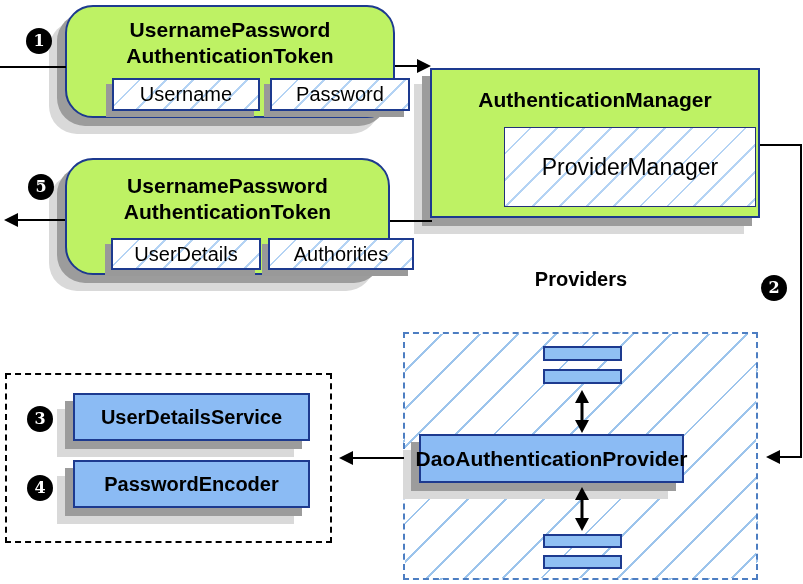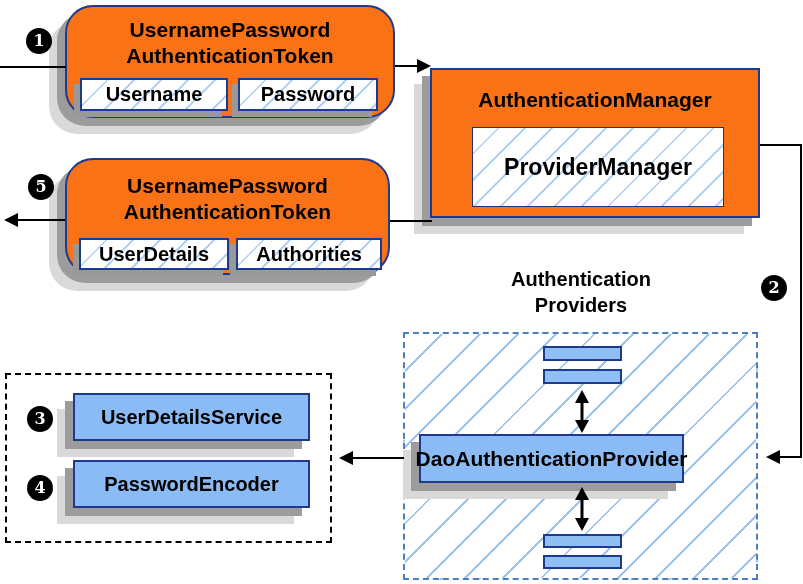--- a/index.html
+++ b/index.html
@@ -10,21 +10,21 @@
     width: 803px;
     height: 584px;
     background: #ffffff;
     font-family: "Liberation Sans", sans-serif;
     overflow: hidden;
   }
 
   
   .bluebox {
     position: absolute;
-    background: #f97316;
+    background: #bef264;
     border: 2px solid #1d3a8f;
     color: #000;
   }
   .rounded { border-radius: 28px; }
 
   .shadow-double {
     box-shadow: -8px 8px 0 0 #9c9c9c, -16px 16px 0 0 #d9d9d9;
   }
   .shadow-small {
     box-shadow: -6px 6px 0 0 #999999;
@@ -47,23 +47,24 @@
     font-size: 21px;
     line-height: 26px;
   }
 
   .field {
     position: absolute;
     border: 2px solid #1d3a8f;
     display: flex;
     align-items: center;
     justify-content: center;
-    font-weight: bold;
+    font-weight: normal;
     font-size: 20px;
     color: #000;
+    margin-left: 32px;
   }
 
   .simple-node {
     position: absolute;
     background: #8bbbf4;
     border: 2px solid #1d3a8f;
     display: flex;
     align-items: center;
     justify-content: center;
     font-weight: bold;
@@ -129,21 +130,20 @@
 </head>
 <body>
 
 <div class="canvas">
 
   <div class="providers-group hatch-large"></div>
 
   <div class="services-group"></div>
 
   <div class="providers-label">
-    <div>Authentication</div>
     <div>Providers</div>
   </div>
 
   <div class="bluebox rounded shadow-double" style="left:65px; top:5px; width:330px; height:113px;">
     <div class="node-title" style="margin-top:10px;">
       <div>UsernamePassword</div>
       <div>AuthenticationToken</div>
     </div>
     <div class="field hatch-small shadow-small" style="left:13px; top:71px; width:148px; height:33px;">Username</div>
     <div class="field hatch-small shadow-small" style="left:171px; top:71px; width:140px; height:33px;">Password</div>

